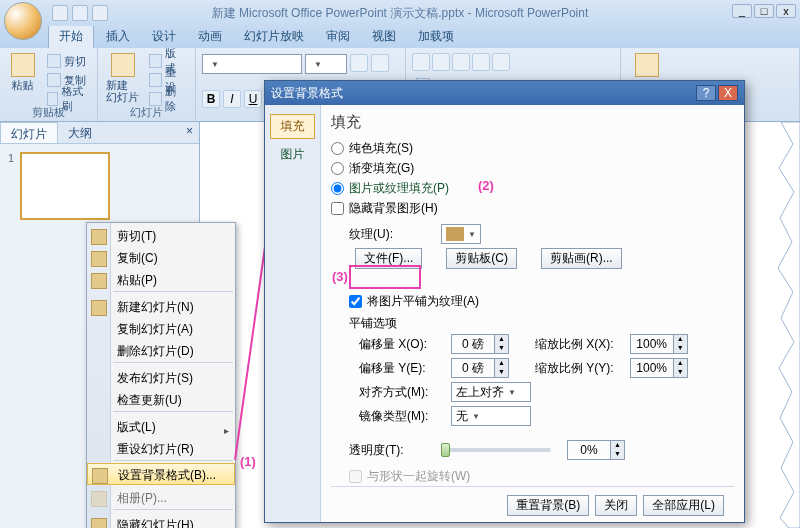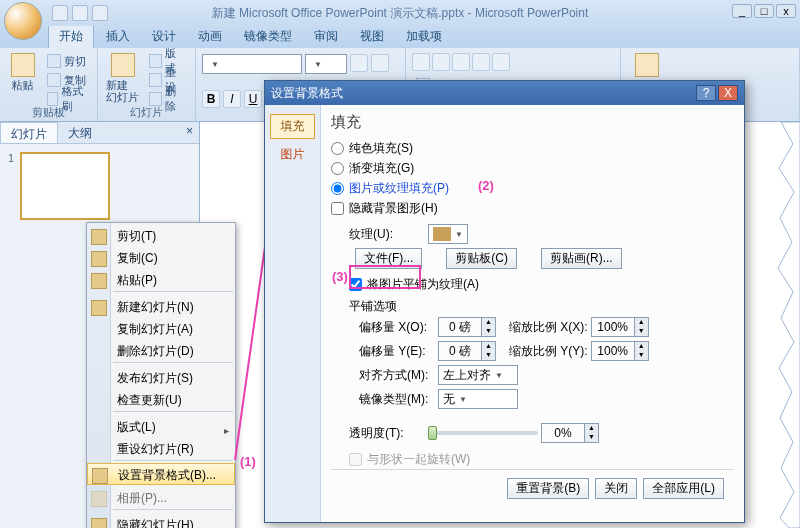--- a/index.html
+++ b/index.html
@@ -45,29 +45,29 @@
 .ctx-item.sub::after { content: "▸"; position: absolute; right: 6px; font-size: 10px; color: #555; }
 .ctx-sep { height: 1px; background: #c7d3e2; margin: 2px 2px 2px 26px; }
 
 .dlg { position: absolute; left: 264px; top: 80px; width: 481px; height: 443px; background: #eef2f7; border: 1px solid #3b5e8b; box-shadow: 3px 3px 10px rgba(0,0,0,0.4); z-index: 30; }
 .dlg-title { height: 24px; background: linear-gradient(#4f80be,#3a6aad); color: #fff; display: flex; align-items: center; padding: 0 6px; font-size: 12px; }
 .dlg-title .dt-btns { margin-left: auto; display: flex; gap: 2px; }
 .dlg-title .dt-btns span { width: 20px; height: 16px; background: #6a94c9; border: 1px solid #2d5186; text-align: center; line-height: 14px; cursor: pointer; }
 .dlg-title .dt-btns span.close { background: #d96a50; }
 .dlg-body { display: flex; height: calc(100% - 24px); }
 .dlg-nav { width: 56px; background: #e5ecf5; border-right: 1px solid #c2d3e6; padding-top: 6px; }
-.dlg-nav-item { margin: 3px 5px; padding: 3px 0; text-align: center; font-size: 12px; color: #c2410c; cursor: pointer; border: 1px solid transparent; }
+.dlg-nav-item { margin: 3px 5px; padding: 3px 0; text-align: center; font-size: 12px; color: #14532d; cursor: pointer; border: 1px solid transparent; }
 .dlg-nav-item.active { background: #fff3d6; border: 1px solid #d8a33a; color: #864e00; }
 .dlg-main { flex: 1; background: #fcfcfd; padding: 8px 10px; overflow: hidden; }
 .dlg-h { font-size: 15px; color: #333; margin-bottom: 6px; }
 .opt { display: flex; align-items: center; gap: 5px; height: 20px; font-size: 12px; }
 .opt input { margin: 0; }
-.opt.sel label { color: #1d4ed8; }
+.opt.sel label { color: #14532d; }
 .sub-block { margin-left: 18px; margin-top: 4px; }
-.row { display: flex; align-items: center; gap: 3px; height: 24px; font-size: 12px; }
+.row { display: flex; align-items: center; gap: 16px; height: 24px; font-size: 12px; }
 .row label { min-width: 76px; }
 .btn { height: 21px; padding: 0 8px; border: 1px solid #8a9cb2; background: linear-gradient(#fdfdfd,#e7ecf2); font-size: 12px; cursor: pointer; }
 .spin { width: 58px; height: 20px; border: 1px solid #8a9cb2; display: inline-flex; }
 .spin .v { flex: 1; text-align: center; line-height: 18px; font-size: 12px; }
 .spin .ar { width: 14px; display: flex; flex-direction: column; }
 .spin .ar span { flex: 1; background: #e7ecf2; border-left: 1px solid #8a9cb2; font-size: 7px; text-align: center; line-height: 8px; cursor: pointer; }
 .sel-box { height: 20px; border: 1px solid #8a9cb2; display: inline-flex; align-items: center; padding: 0 4px; gap: 4px; background: #fff; cursor: pointer; }
 .sel-box .dd { font-size: 8px; color: #555; }
 .slider { width: 110px; height: 4px; background: #cfd8e3; position: relative; border-radius: 2px; }
 .slider .knob { position: absolute; left: 0; top: -5px; width: 9px; height: 14px; background: linear-gradient(#dff0d0,#a9d08e); border: 1px solid #6b9b4a; border-radius: 2px; }
@@ -93,21 +93,21 @@
     <span>□</span>
     <span>x</span>
   </div>
 </div>
 
 <div class="tab-strip">
   <div class="tab active">开始</div>
   <div class="tab">插入</div>
   <div class="tab">设计</div>
   <div class="tab">动画</div>
-  <div class="tab">镜像类型</div>
+  <div class="tab">幻灯片放映</div>
   <div class="tab">审阅</div>
   <div class="tab">视图</div>
   <div class="tab">加载项</div>
 </div>
 
 <div class="ribbon">
   <div class="rgroup" style="width:98px">
     <div class="rg-body">
       <div class="big-btn">
         <div class="ic"></div>
@@ -320,21 +320,21 @@
           <div class="sel-box" style="width:40px">
               <span style="width:18px;height:14px;background:#c9a05a"></span>
               <span class="dd">▼</span>
             </div>
         </div>
         <div class="row" style="gap:24px;margin-left:6px">
           <button class="btn">文件(F)...</button>
           <button class="btn">剪贴板(C)</button>
           <button class="btn">剪贴画(R)...</button>
         </div>
-        <div class="opt" style="margin-top:4px">
+        <div class="opt" style="margin-top:21px">
             <input type="checkbox" checked="" style="">
             <label>将图片平铺为纹理(A)</label>
           </div>
         <div style="font-size:12px;margin-top:4px">平铺选项</div>
         <div style="margin-left:10px">
           <div class="row">
             <label>偏移量 X(O):</label>
             <div class="spin">
                 <span class="v">0 磅</span>
                 <div class="ar">

